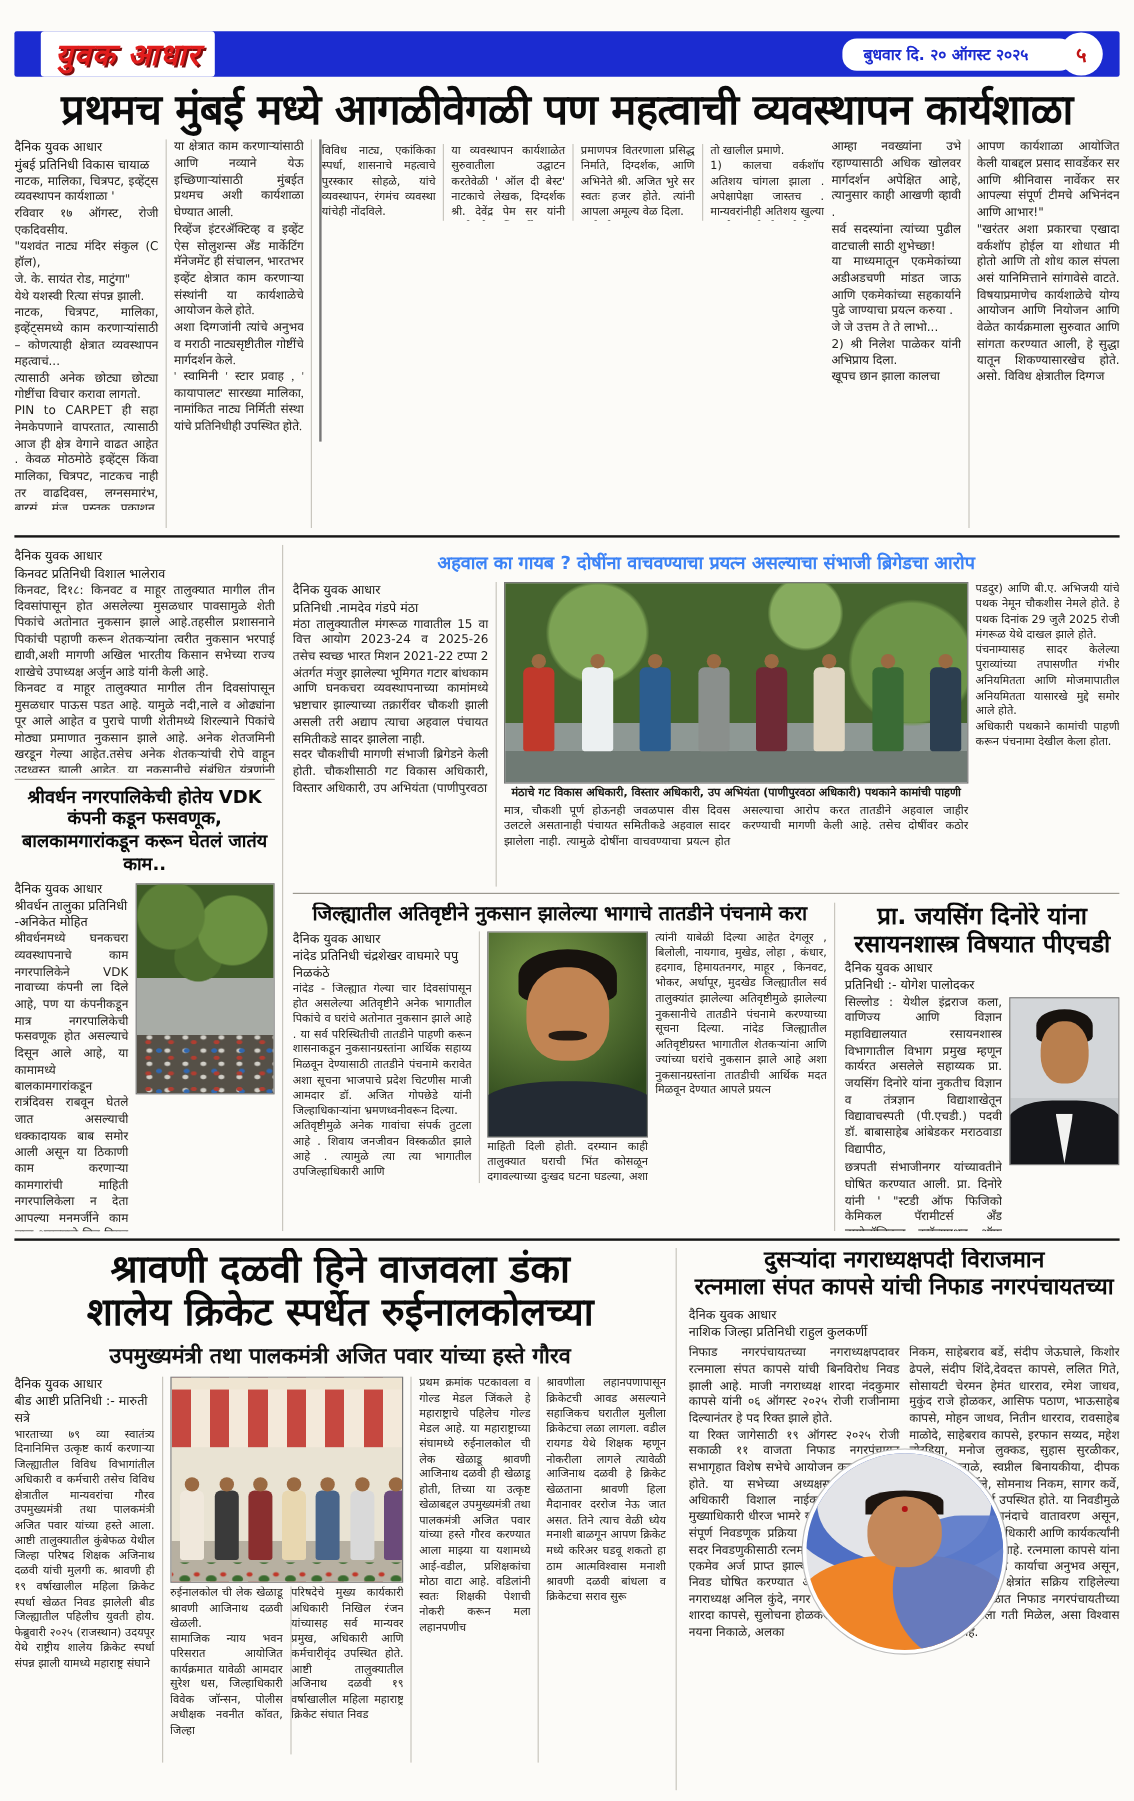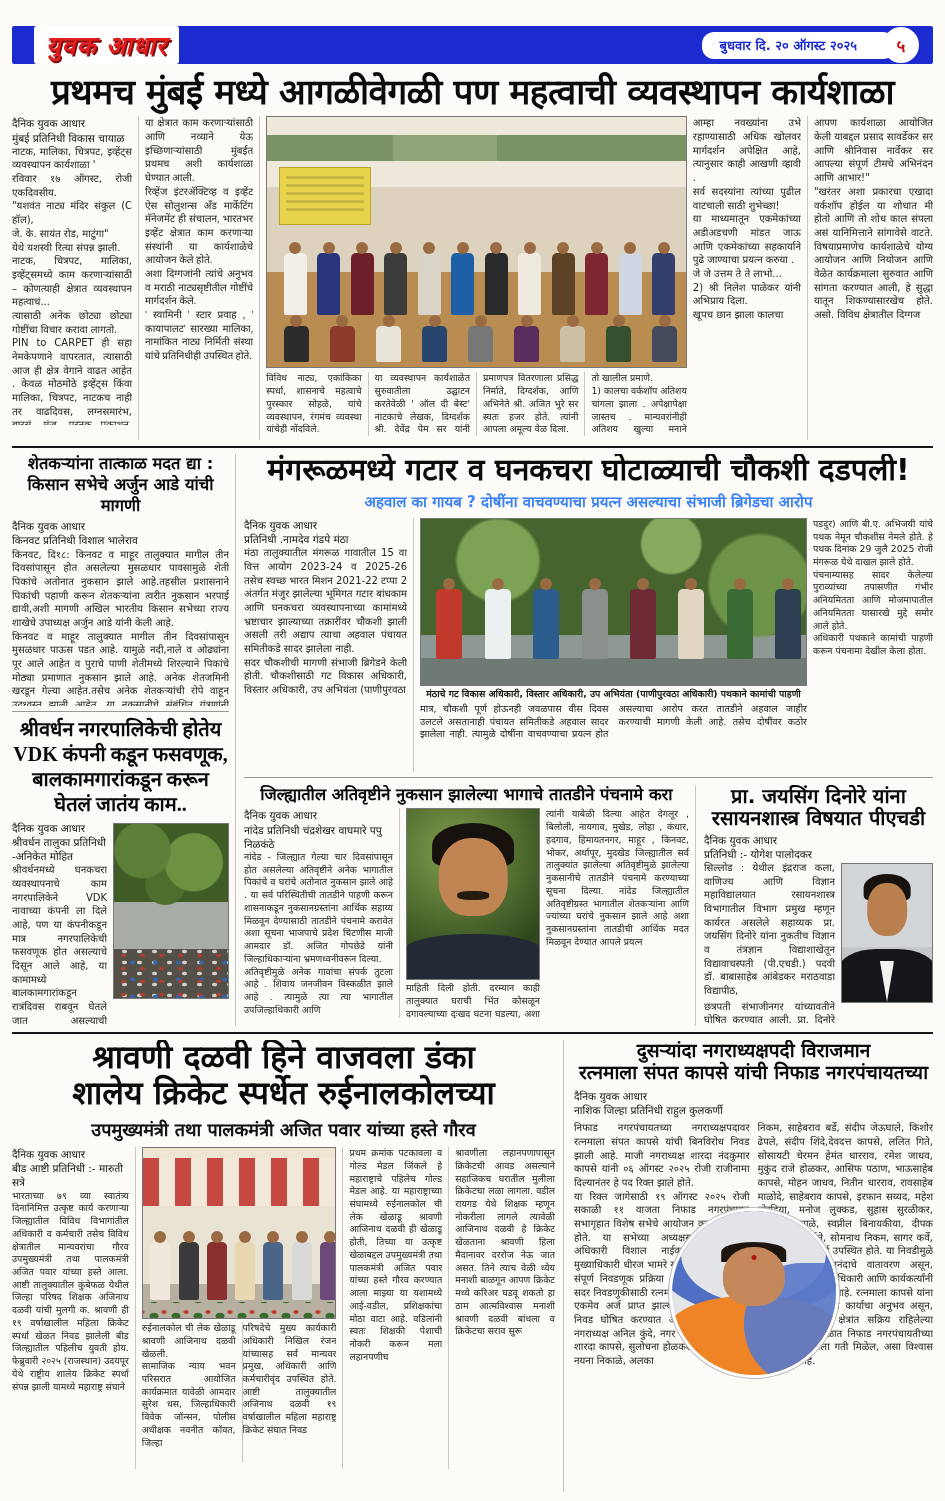--- a/index.html
+++ b/index.html
@@ -12,37 +12,37 @@
   .logo-box { background:#fff; padding:1px 12px 3px; border-radius:3px; margin-left:14px; }
   .logo-text { font-size:25px; font-weight:800; color:#e11d1d; letter-spacing:1px; text-shadow:1.5px 1.5px 0 #7d0d0d; font-style:italic; }
   .date-pill { position:relative; background:#fff; color:#1b2bd0; font-weight:700; font-size:13px; padding:4px 38px 5px 18px; border-radius:12px; margin-right:30px; }
   .page-circle { position:absolute; right:-24px; top:50%; transform:translateY(-50%); width:36px; height:36px; border-radius:50%; background:#fff; display:flex; align-items:center; justify-content:center; color:#c01414; font-weight:800; font-size:17px; }
 
   
   .h-main { font-size:35px; font-weight:800; text-align:center; line-height:1.04; letter-spacing:-0.5px; margin:10px 0 6px; color:#0b0b0b; }
   .h-xl { font-size:30px; font-weight:800; text-align:center; line-height:1.08; color:#0b0b0b; }
   .h-lg { font-size:27px; font-weight:800; text-align:center; line-height:1.12; color:#0b0b0b; }
   .h-md { font-size:16.5px; font-weight:800; text-align:center; line-height:1.25; color:#0b0b0b; }
-  .h-sm { font-size:20px; font-weight:800; text-align:center; line-height:1.25; color:#0b0b0b;font-family:Liberation Serif, serif; }
+  .h-sm { font-size:15px; font-weight:800; text-align:center; line-height:1.25; color:#0b0b0b; }
   .subhead { font-size:15px; font-weight:700; text-align:center; margin:4px 0 5px; color:#3b82f6; }
   .subhead-lg { font-size:18px; font-weight:700; text-align:center; margin:5px 0 6px; color:#111; }
 
   
   .col { font-size:10px; line-height:1.37; text-align:justify; white-space:pre-line; color:#24221e; overflow:hidden; }
   .col-s { font-size:9.3px; }
   .byline { font-weight:400; font-size:10.5px; line-height:1.35; color:#14130f; }
   .caption { font-size:9.3px; font-weight:700; text-align:center; line-height:1.3; color:#1a1914; }
   .rule-r { border-right:1px solid #c9c6be; padding-right:6px; }
   hr.sec { border:0; border-top:2px solid #161616; margin:6px 0; }
   hr.thin { border:0; border-top:1px solid #9b988f; margin:5px 0; }
 
   
   .lead-grid { display:flex; gap:6px; height:324px; overflow:hidden; margin-top:2px; }
   .lead-c1 { width:128px; } .lead-c2 { width:116px;font-family:Liberation Serif, serif; }
-  .lead-center { width:424px; display:flex; flex-direction:column; }
+  .lead-center { width:424px; display:flex; flex-direction:row; }
   .lead-c5 { width:116px; } .lead-c6 { width:120px; }
   .under-row { display:flex; gap:6px; margin-top:4px; height:64px; }
   .under-row .col { flex:1; }
 
   .row2 { display:flex; gap:8px; height:572px; overflow:hidden; }
   .row2-left { width:224px; border-right:1px solid #c9c6be; padding-right:6px; }
   .row2-right { flex:1; display:flex; flex-direction:column; }
   .mangrul-row { display:flex; gap:6px; height:254px; overflow:hidden; margin-top:2px; }
   .m-c1 { width:170px; } .m-center { flex:1; } .m-cr { width:120px; }
   .m-contin { column-count:2; column-gap:10px; font-size:9.5px; line-height:1.35; text-align:justify; margin-top:3px; height:44px; overflow:hidden; }
@@ -187,39 +187,37 @@
     <div class="lead-c6">
       <div class="col" style="height:322px">आपण कार्यशाळा आयोजित केली याबद्दल प्रसाद सावर्डेकर सर आणि श्रीनिवास नार्वेकर सर आपल्या संपूर्ण टीमचे अभिनंदन आणि आभार!"
 "खरंतर अशा प्रकारचा एखादा वर्कशॉप होईल या शोधात मी होतो आणि तो शोध काल संपला असं यानिमित्ताने सांगावेसे वाटते. विषयाप्रमाणेच कार्यशाळेचे योग्य आयोजन आणि नियोजन आणि वेळेत कार्यक्रमाला सुरुवात आणि सांगता करण्यात आली, हे सुद्धा यातून शिकण्यासारखेच होते. असो. विविध क्षेत्रातील दिग्गज</div>
     </div>
   </div>
 
   <hr class="sec">
 
   <div class="row2">
     <div class="row2-left">
-      <div class="h-md">शेतकऱ्यांना तात्काळ मदत द्या :  किसान सभेचे अर्जुन आडे यांची मागणी</div>
       <div class="byline" style="margin-top:3px">दैनिक युवक आधार</div>
       <div class="byline">किनवट प्रतिनिधी  विशाल भालेराव</div>
       <div class="col" style="height:158px">किनवट, दि१८: किनवट व माहूर तालुक्यात मागील तीन दिवसांपासून होत असलेल्या मुसळधार पावसामुळे शेती पिकांचे अतोनात नुकसान झाले आहे.तहसील प्रशासनाने पिकांची पहाणी करून शेतकऱ्यांना त्वरीत नुकसान भरपाई द्यावी,अशी मागणी अखिल भारतीय किसान सभेच्या राज्य शाखेचे उपाध्यक्ष अर्जुन आडे यांनी केली आहे.
 किनवट व माहूर तालुक्यात मागील तीन दिवसांपासून मुसळधार पाऊस पडत आहे. यामुळे नदी,नाले व ओढ्यांना पूर आले आहेत व पुराचे पाणी शेतीमध्ये शिरल्याने पिकांचे मोठ्या प्रमाणात नुकसान झाले आहे. अनेक शेतजमिनी खरडून गेल्या आहेत.तसेच अनेक शेतकऱ्यांची रोपे वाहून उद्ध्वस्त झाली आहेत. या नुकसानीचे संबंधित यंत्रणांनी तात्काळ पंचनामे करून बाधित शेतकऱ्यांना नुकसान भरपाई द्यावी, अशी मागणी आडे यांनी केली आहे.</div>
       <hr class="thin">
       <div class="h-sm">श्रीवर्धन नगरपालिकेची होतेय VDK कंपनी कडून फसवणूक, बालकामगारांकडून करून घेतलं जातंय काम..</div>
       <div style="margin-top:4px; overflow:hidden;">
         <div class="photo photo-vdk"></div>
         <div class="byline">दैनिक युवक आधार</div>
         <div class="byline">श्रीवर्धन तालुका प्रतिनिधी</div>
         <div class="byline">-अनिकेत मोहित</div>
         <div class="col">श्रीवर्धनमध्ये घनकचरा व्यवस्थापनाचे काम नगरपालिकेने VDK नावाच्या कंपनी ला दिले आहे, पण या कंपनीकडून मात्र नगरपालिकेची फसवणूक होत असल्याचे दिसून आले आहे, या कामामध्ये बालकामगारांकडून रात्रंदिवस राबवून घेतले जात असल्याची धक्कादायक बाब समोर आली असून या ठिकाणी काम करणाऱ्या कामगारांची माहिती नगरपालिकेला न देता आपल्या मनमर्जीने काम चालू असल्याचे चित्र दिसून आले आहे , काम करीत असलेल्या ठिकाणी कामगारांना दुखापत</div>
 
       </div>
     </div>
 
     <div class="row2-right">
-      <div class="h-xl">मंगरूळमध्ये गटार व घनकचरा घोटाळ्याची चौकशी दडपली!</div>
       <div class="subhead">अहवाल का गायब ? दोषींना वाचवण्याचा प्रयत्न असल्याचा संभाजी ब्रिगेडचा आरोप</div>
       <div class="mangrul-row">
         <div class="m-c1 rule-r">
           <div class="byline">दैनिक युवक आधार</div>
           <div class="byline">प्रतिनिधी .नामदेव गंडपे मंठा</div>
           <div class="col" style="height:218px">मंठा तालुक्यातील मंगरूळ गावातील 15 वा वित्त आयोग 2023-24 व 2025-26 तसेच स्वच्छ भारत मिशन 2021-22 टप्पा 2 अंतर्गत मंजुर झालेल्या भूमिगत गटार बांधकाम आणि घनकचरा व्यवस्थापनाच्या कामांमध्ये भ्रष्टाचार झाल्याच्या तक्रारींवर चौकशी झाली असली तरी अद्याप त्याचा अहवाल पंचायत समितीकडे सादर झालेला नाही.
 सदर चौकशीची मागणी संभाजी ब्रिगेडने केली होती. चौकशीसाठी गट विकास अधिकारी, विस्तार अधिकारी, उप अभियंता (पाणीपुरवठा</div>
         </div>
         <div class="m-center">
           <div class="photo photo-mangrul">

